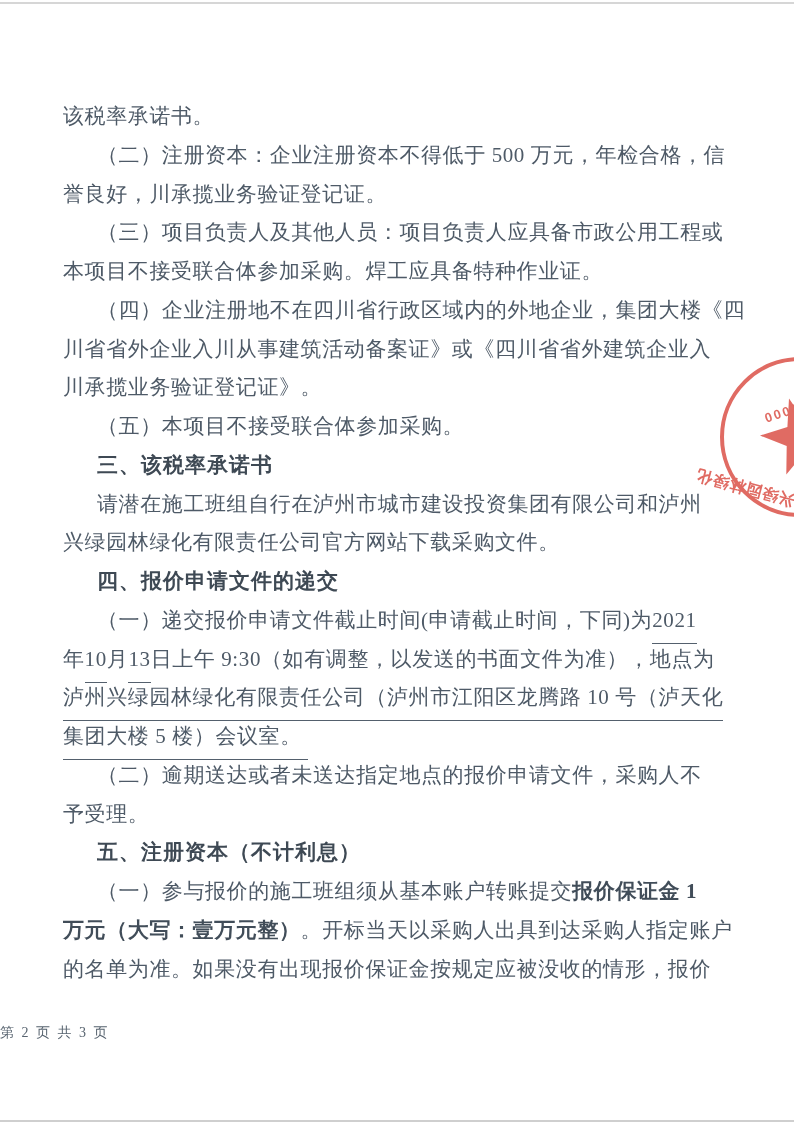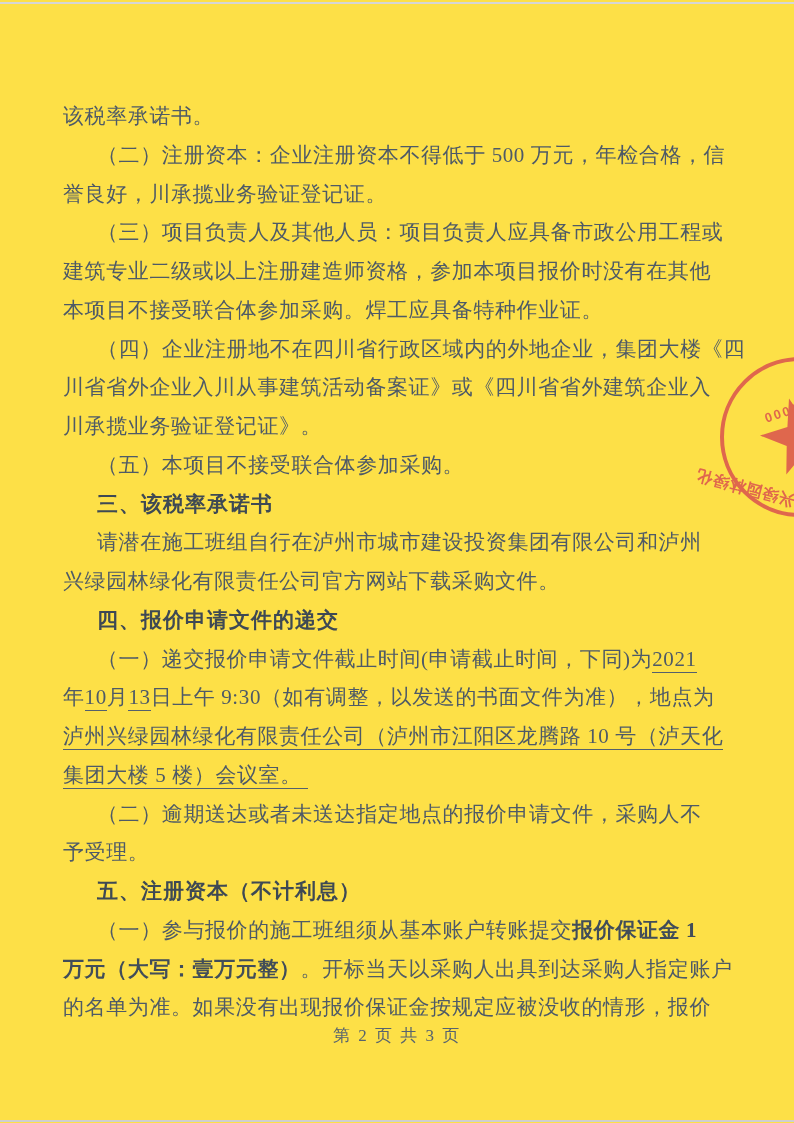--- a/index.html
+++ b/index.html
@@ -5,21 +5,21 @@
   html, body {
     margin: 0;
     padding: 0;
     background: #9a9a9a;
   }
   .page {
     position: relative;
     width: 794px;
     height: 1123px;
     margin: 0 auto;
-    background: #fde047;
+    background: #ffffff;
     overflow: hidden;
     font-family: "Liberation Serif", "DejaVu Serif", serif;
   }
   .scan-edge {
     position: absolute;
     left: 0;
     width: 100%;
     height: 2px;
     background: #d6d6d6;
   }
@@ -47,30 +47,29 @@
     color: #3e4954;
     letter-spacing: 1px;
   }
   .line span { display: inline-block; line-height: 26px; }
   .line .b {
     font-weight: bold;
     color: #414d59;
   }
   .line .u {
     border-bottom: 1.6px solid #54606d;
-    padding-bottom: 0;
+    padding-bottom: 10px;
   }
 
   .footer {
     position: absolute;
     top: 1024px;
     left: 0;
     width: 100%;
-    text-align: center;
-    font-size: 17px;
+    font-size: 14px;
     letter-spacing: 2px;
     color: #57636f;
   }
 
   .seal {
     position: absolute;
     left: 700px;
     top: 348px;
     width: 94px;
     height: 182px;
@@ -87,21 +86,20 @@
 
 <div class="page">
 
   <div class="scan-edge top"></div>
 
   <div class="content" id="doc-lines">
       <div class="line"><span>该税率承诺书。</span></div>
       <div class="line indent"><span>（二）注册资本：企业注册资本不得低于 500 万元，年检合格，信</span></div>
       <div class="line"><span>誉良好，川承揽业务验证登记证。</span></div>
       <div class="line indent"><span>（三）项目负责人及其他人员：项目负责人应具备市政公用工程或</span></div>
-      <div class="line"><span>建筑专业二级或以上注册建造师资格，参加本项目报价时没有在其他</span></div>
       <div class="line"><span>本项目不接受联合体参加采购。焊工应具备特种作业证。</span></div>
       <div class="line indent"><span>（四）企业注册地不在四川省行政区域内的外地企业，集团大楼《四</span></div>
       <div class="line"><span>川省省外企业入川从事建筑活动备案证》或《四川省省外建筑企业入</span></div>
       <div class="line"><span>川承揽业务验证登记证》。</span></div>
       <div class="line indent"><span>（五）本项目不接受联合体参加采购。</span></div>
       <div class="line heading indent"><span>三、该税率承诺书</span></div>
       <div class="line indent"><span>请潜在施工班组自行在泸州市城市建设投资集团有限公司和泸州</span></div>
       <div class="line"><span>兴绿园林绿化有限责任公司官方网站下载采购文件。</span></div>
       <div class="line heading indent"><span>四、报价申请文件的递交</span></div>
       <div class="line indent"><span>（一）递交报价申请文件截止时间(申请截止时间，下同)为</span><span class="u"> 2021</span></div>

